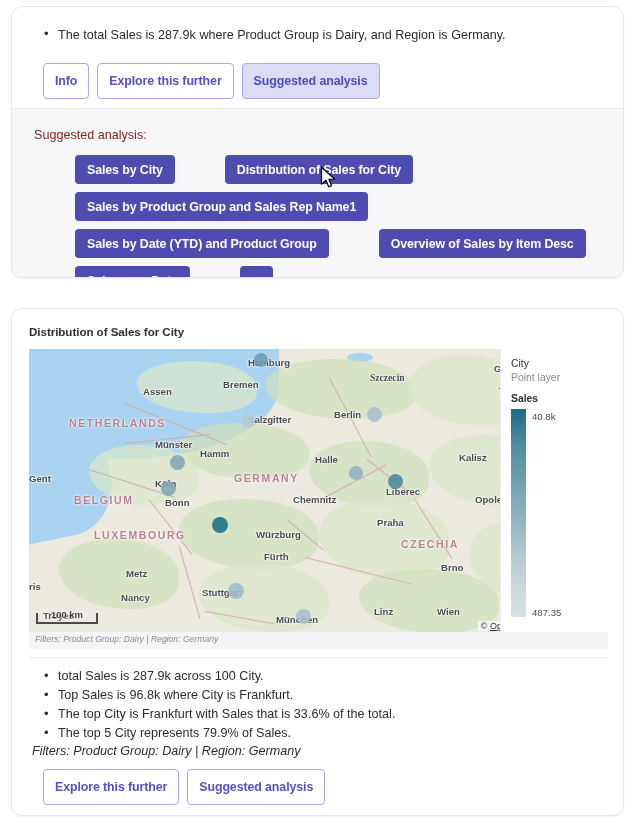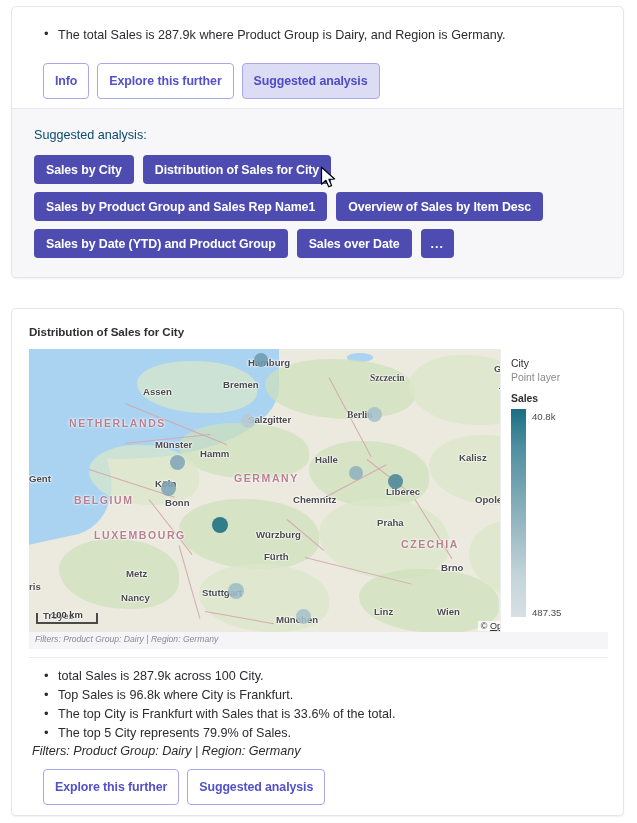--- a/index.html
+++ b/index.html
@@ -19,21 +19,21 @@
     height: 823px;
     background: #ffffff;
     box-sizing: border-box;
   }
 
   
   .card {
     position: absolute;
     background: #ffffff;
     border: 1px solid #e6e6ea;
-    border-radius: 5px;
+    border-radius: 11px;
     box-shadow: 0 1px 2px rgba(0,0,0,0.06);
     box-sizing: border-box;
     overflow: hidden;
   }
 
   #card-insight { left: 11px; top: 6px; width: 613px; height: 272px; }
   #card-map     { left: 11px; top: 308px; width: 613px; height: 508px; }
 
   
   .bullet-list {
@@ -99,21 +99,21 @@
     right: 0;
     top: 101px;
     bottom: 0;
     background: #f7f7f9;
     border-top: 1px solid #e8e8ec;
     padding: 18px 22px 16px 22px;
     box-sizing: border-box;
   }
   #suggested-label {
     font-size: 12.6px;
-    color: #0c4a6e;
+    color: #7f1d1d;
     margin-bottom: 12px;
     line-height: 16px;
   }
   .chip-row {
     display: flex;
     flex-wrap: wrap;
     gap: 8px 9px;
     max-width: 560px;
   }
   .chip {
@@ -126,20 +126,21 @@
     color: #ffffff;
     border: none;
     border-radius: 4px;
     font-family: "Liberation Sans", sans-serif;
     font-size: 12.4px;
     font-weight: bold;
     letter-spacing: -0.1px;
     white-space: nowrap;
     cursor: pointer;
     box-sizing: border-box;
+    margin-left: 41px;
   }
   .chip.ellipsis { padding: 0 10px; letter-spacing: 1px; }
 
   
   #mouse-cursor {
     position: absolute;
     left: 320px;
     top: 166px;
     width: 18px;
     height: 24px;
@@ -359,22 +360,22 @@
       <button class="btn-outline">Explore this further</button>
       <button class="btn-outline active">Suggested analysis</button>
     </div>
 
     <div id="suggested-panel">
       <div id="suggested-label">Suggested analysis:</div>
       <div class="chip-row" id="suggested-chip-row">
         <button class="chip">Sales by City</button>
         <button class="chip">Distribution of Sales for City</button>
         <button class="chip">Sales by Product Group and Sales Rep Name1</button>
+        <button class="chip">Sales by Date (YTD) and Product Group</button>
         <button class="chip">Overview of Sales by Item Desc</button>
-        <button class="chip">Sales by Date (YTD) and Product Group</button>
         <button class="chip">Sales over Date</button>
         <button class="chip ellipsis">...</button>
       </div>
     </div>
   </div>
 
   <svg id="mouse-cursor" viewBox="0 0 18 24">
     <path d="M1.5 1.2 L1.5 18.2 L5.9 14.3 L8.7 20.8 L11.6 19.6 L8.9 13.3 L14.6 13.0 Z" fill="#ffffff" stroke="#000000" stroke-width="1.2" stroke-linejoin="round"></path>
   </svg>
 
@@ -423,21 +424,21 @@
         <div class="country-label" style="left:45px;top:145px;">BELGIUM</div>
         <div class="country-label" style="left:65px;top:180px;">LUXEMBOURG</div>
         <div class="country-label" style="left:205px;top:123px;">GERMANY</div>
         <div class="country-label" style="left:372px;top:189px;">CZECHIA</div>
 
         <div class="city-label" style="left:219px;top:8px;">Hamburg</div>
         <div class="city-label" style="left:194px;top:30px;">Bremen</div>
         <div class="city-label" style="left:114px;top:37px;">Assen</div>
         <div class="city-label" style="left:341px;top:23px;font-family:Liberation Serif, serif;">Szczecin</div>
         <div class="city-label" style="left:219px;top:65px;">Salzgitter</div>
-        <div class="city-label" style="left:318px;top:60px;font-family:Liberation Serif, serif;">Berlin</div>
+        <div class="city-label" style="left:305px;top:60px;">Berlin</div>
         <div class="city-label" style="left:465px;top:14px;">Gru</div>
         <div class="city-label" style="left:470px;top:36px;">Toru</div>
         <div class="city-label" style="left:126px;top:90px;">Münster</div>
         <div class="city-label" style="left:171px;top:99px;text-align:center;">Hamm</div>
         <div class="city-label" style="left:286px;top:105px;">Halle</div>
         <div class="city-label" style="left:430px;top:103px;text-align:center;">Kalisz</div>
         <div class="city-label" style="left:0px;top:124px;">Gent</div>
         <div class="city-label" style="left:126px;top:129px;">Köln</div>
         <div class="city-label" style="left:136px;top:148px;">Bonn</div>
         <div class="city-label" style="left:264px;top:145px;">Chemnitz</div>

